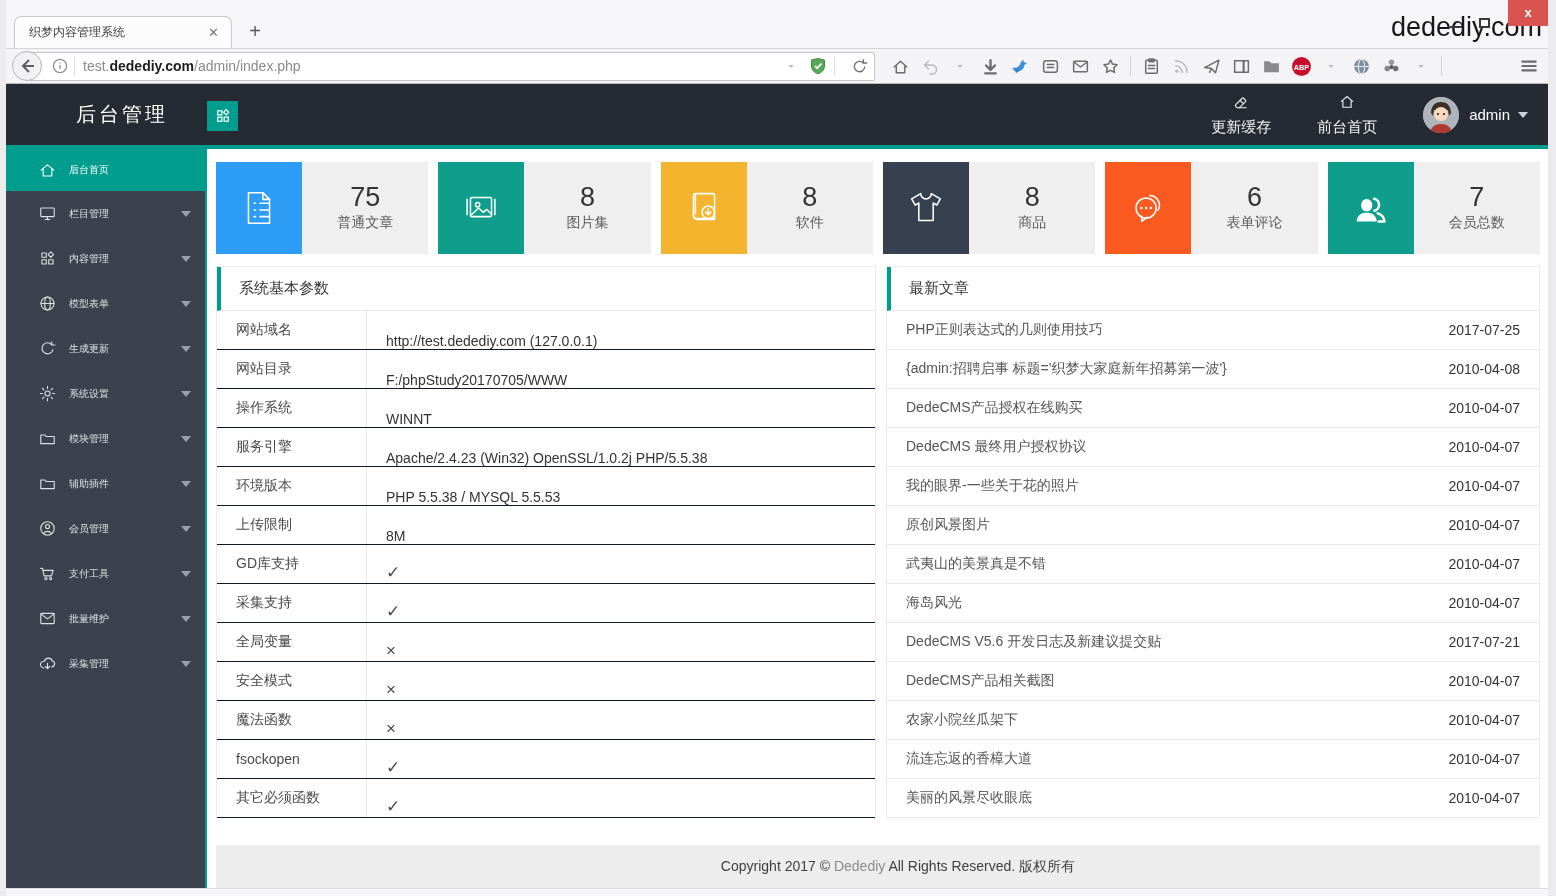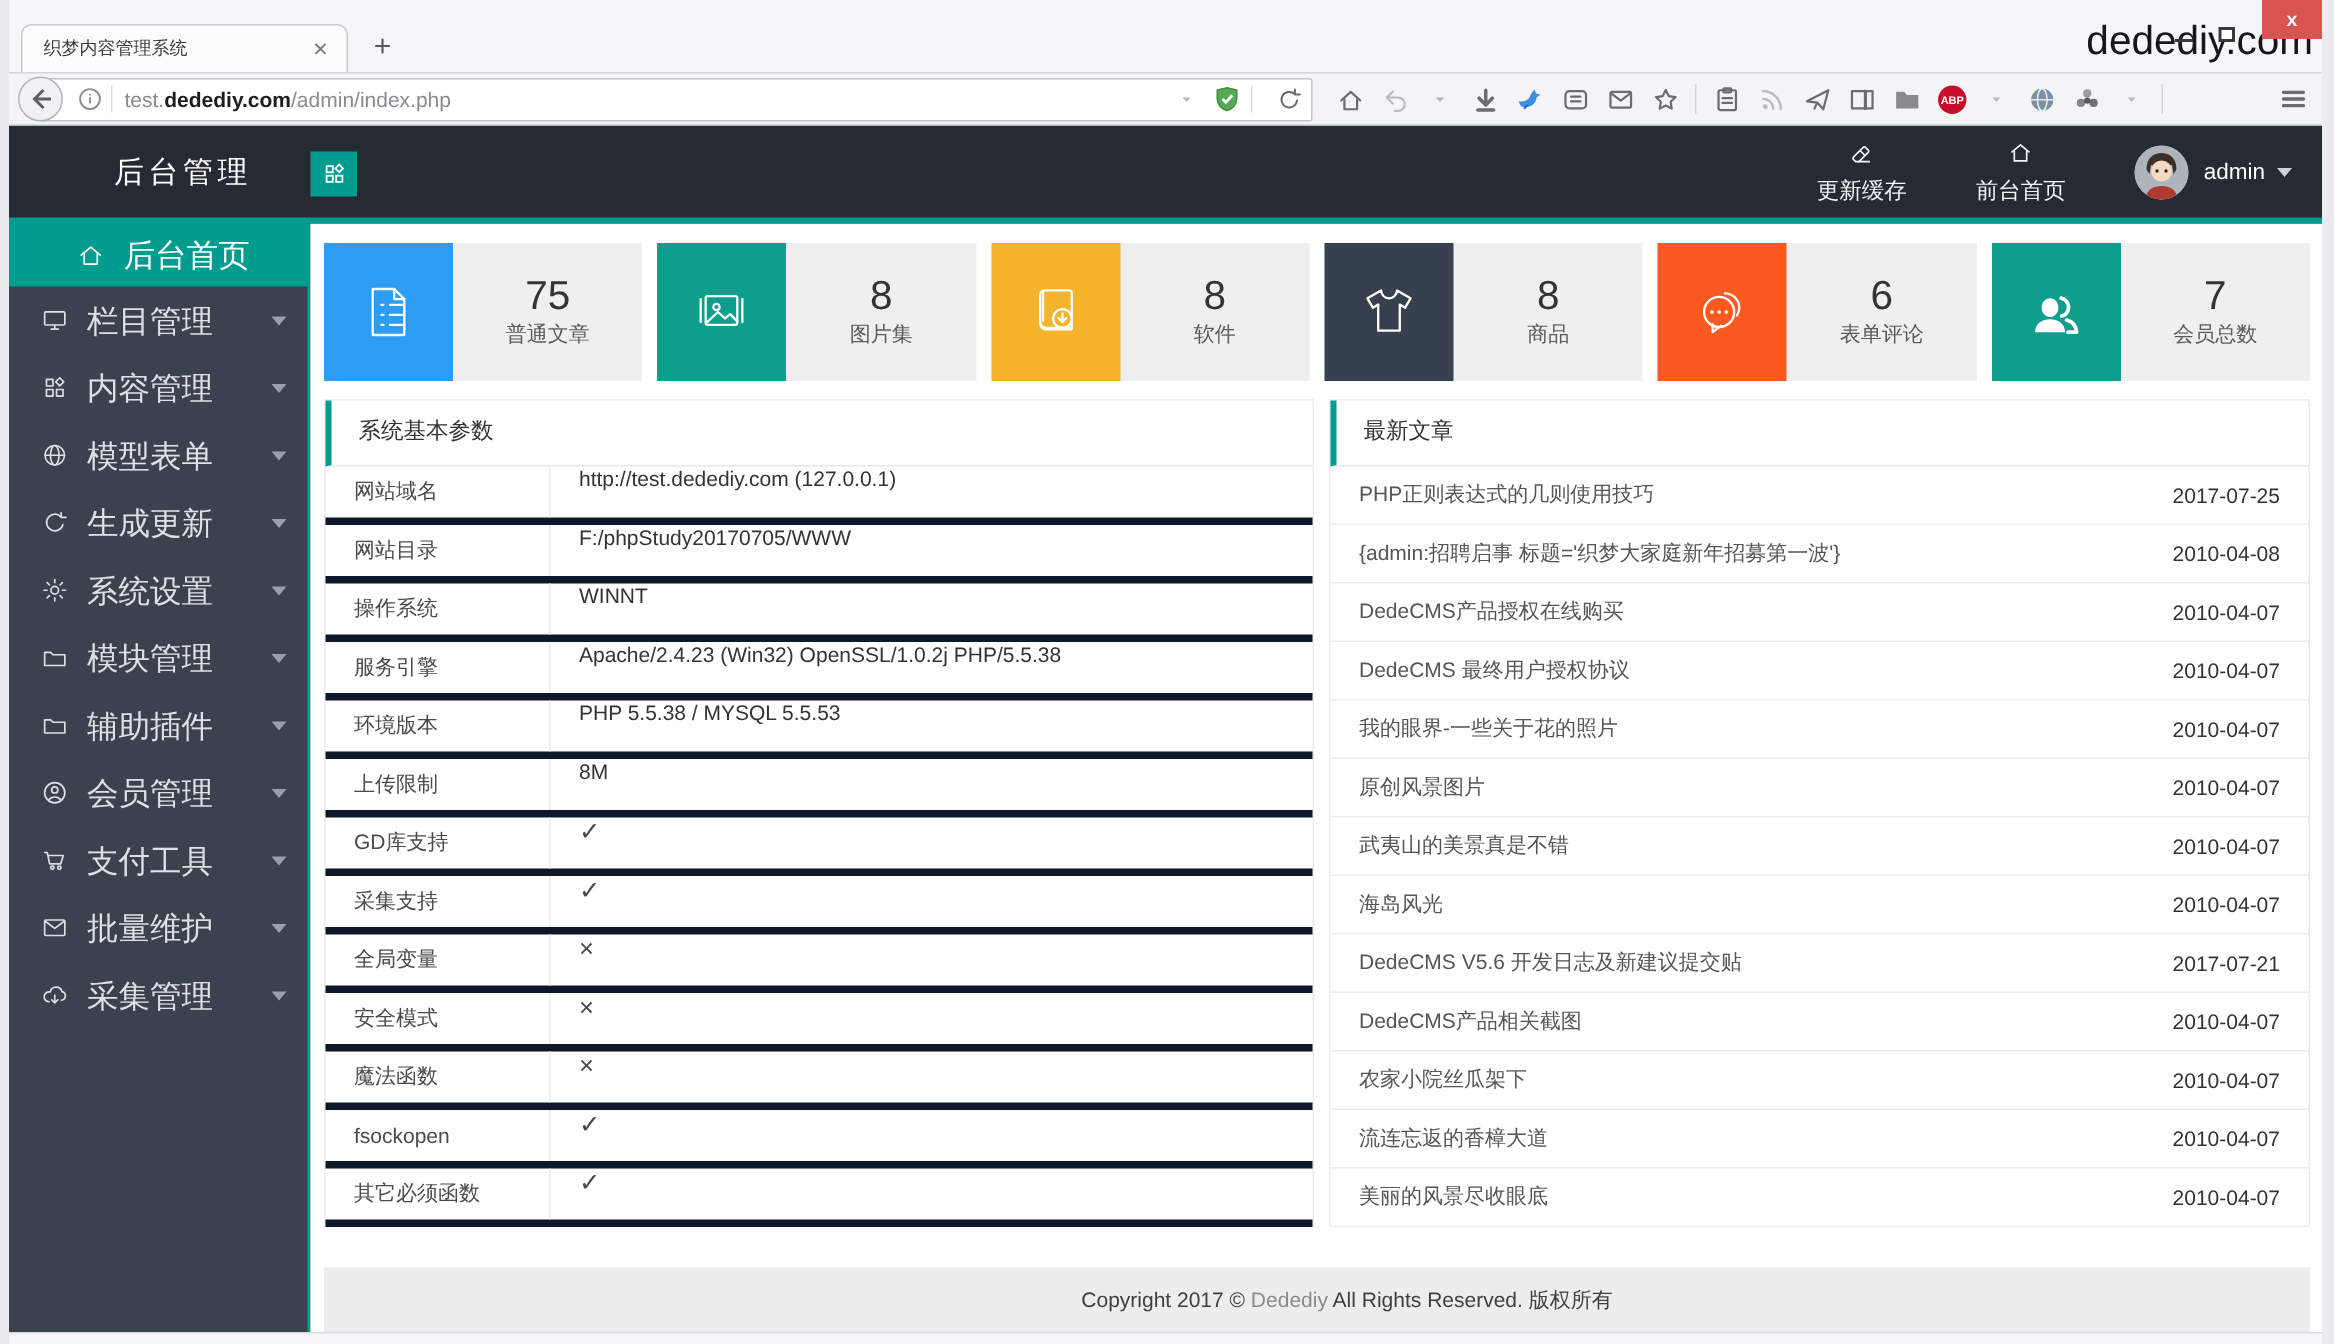--- a/index.html
+++ b/index.html
@@ -47,42 +47,42 @@
                   color:#fff; display:flex; align-items:center; justify-content:center; }
   .hdr-right { margin-left:auto; display:flex; align-items:center; margin-right:20px; }
   .hdr-action { color:#f2f3f5; font-size:15px; display:flex; align-items:center; gap:7px; margin-right:46px; cursor:default;flex-direction:column; }
   .avatar { width:36px; height:36px; border-radius:50%; background:#b9bec6; overflow:hidden; margin-right:10px; }
   .hdr-user { color:#fff; font-size:15px; margin-right:8px; }
   .caret-down { width:0; height:0; border-left:5px solid transparent; border-right:5px solid transparent;
                 border-top:6px solid #cfd3d9; }
 
   .app-body { display:flex; height:739px; background:#fff; }
   .sidebar { width:201px; background:#3b414d; border-right:2px solid #009c8d; padding-top:0; }
-  .side-item { height:45px; display:flex; align-items:center; color:#dde0e5; font-size:21px;
-               padding:0 14px 0 20px; position:relative; cursor:default;justify-content:center; }
+  .side-item { height:45px; display:flex; align-items:center; color:#dde0e5; font-size:10px;
+               padding:0 14px 0 31px; position:relative; cursor:default; }
   .side-item .si-icon { width:20px; height:20px; margin-right:12px; display:flex; align-items:center; justify-content:center; }
   .side-item.active { background:#009c8d; color:#fff; height:42px; }
   .side-item .si-caret { margin-left:auto; width:0; height:0; border-left:5px solid transparent;
                          border-right:5px solid transparent; border-top:6px solid #99a0ab; }
 
   .main { flex:1; padding:13px 8px 0 9px; background:#fff; display:flex; flex-direction:column; }
   .stats { display:flex; gap:10px; }
   .stat-card { flex:1; height:92px; display:flex; background:#efefef; }
   .stat-icon { width:86px; display:flex; align-items:center; justify-content:center; color:#fff; flex:none; }
   .stat-body { flex:1; display:flex; flex-direction:column; align-items:center; justify-content:center; gap:3px; }
   .stat-num { font-size:27px; color:#333; line-height:1; }
   .stat-label { font-size:14px; color:#5b5b5b; }
 
   .panels { display:flex; gap:10px; margin-top:12px; }
   .panel { background:#fff; border:1px solid #ececec; border-bottom:none; }
   .panel.left { width:660px; flex:none; }
   .panel.right { flex:1; }
   .panel-hd { height:44px; line-height:42px; border-left:4px solid #009c8d; border-bottom:1px solid #e7e7e7;
               padding-left:18px; font-size:15px; color:#333; }
-  .sys-row { height:39px; display:flex; align-items:flex-start; border-bottom:5px solid #0f172a; font-size:14px; }
+  .sys-row { height:39px; display:flex; align-items:flex-end; border-bottom:1px solid #0f172a; font-size:14px; }
   .sys-label { width:150px; flex:none; padding-left:19px; color:#4a4a4a; align-self:stretch;
                display:flex; align-items:center; border-right:1px solid #ebebeb; }
   .sys-value { padding-left:19px; color:#333; }
   .sys-value.mark { font-size:17px; color:#4a4a4a; }
   .art-row { height:39px; display:flex; align-items:center; border-bottom:1px solid #ebebeb;
              font-size:14px; padding:0 19px; }
   .art-title { color:#555; flex:1; white-space:nowrap; overflow:hidden; text-overflow:ellipsis; }
   .art-date { color:#333; margin-left:18px; }
 
   .app-footer { margin-top:27px; height:43px; background:#ededed; text-align:center; line-height:43px;

